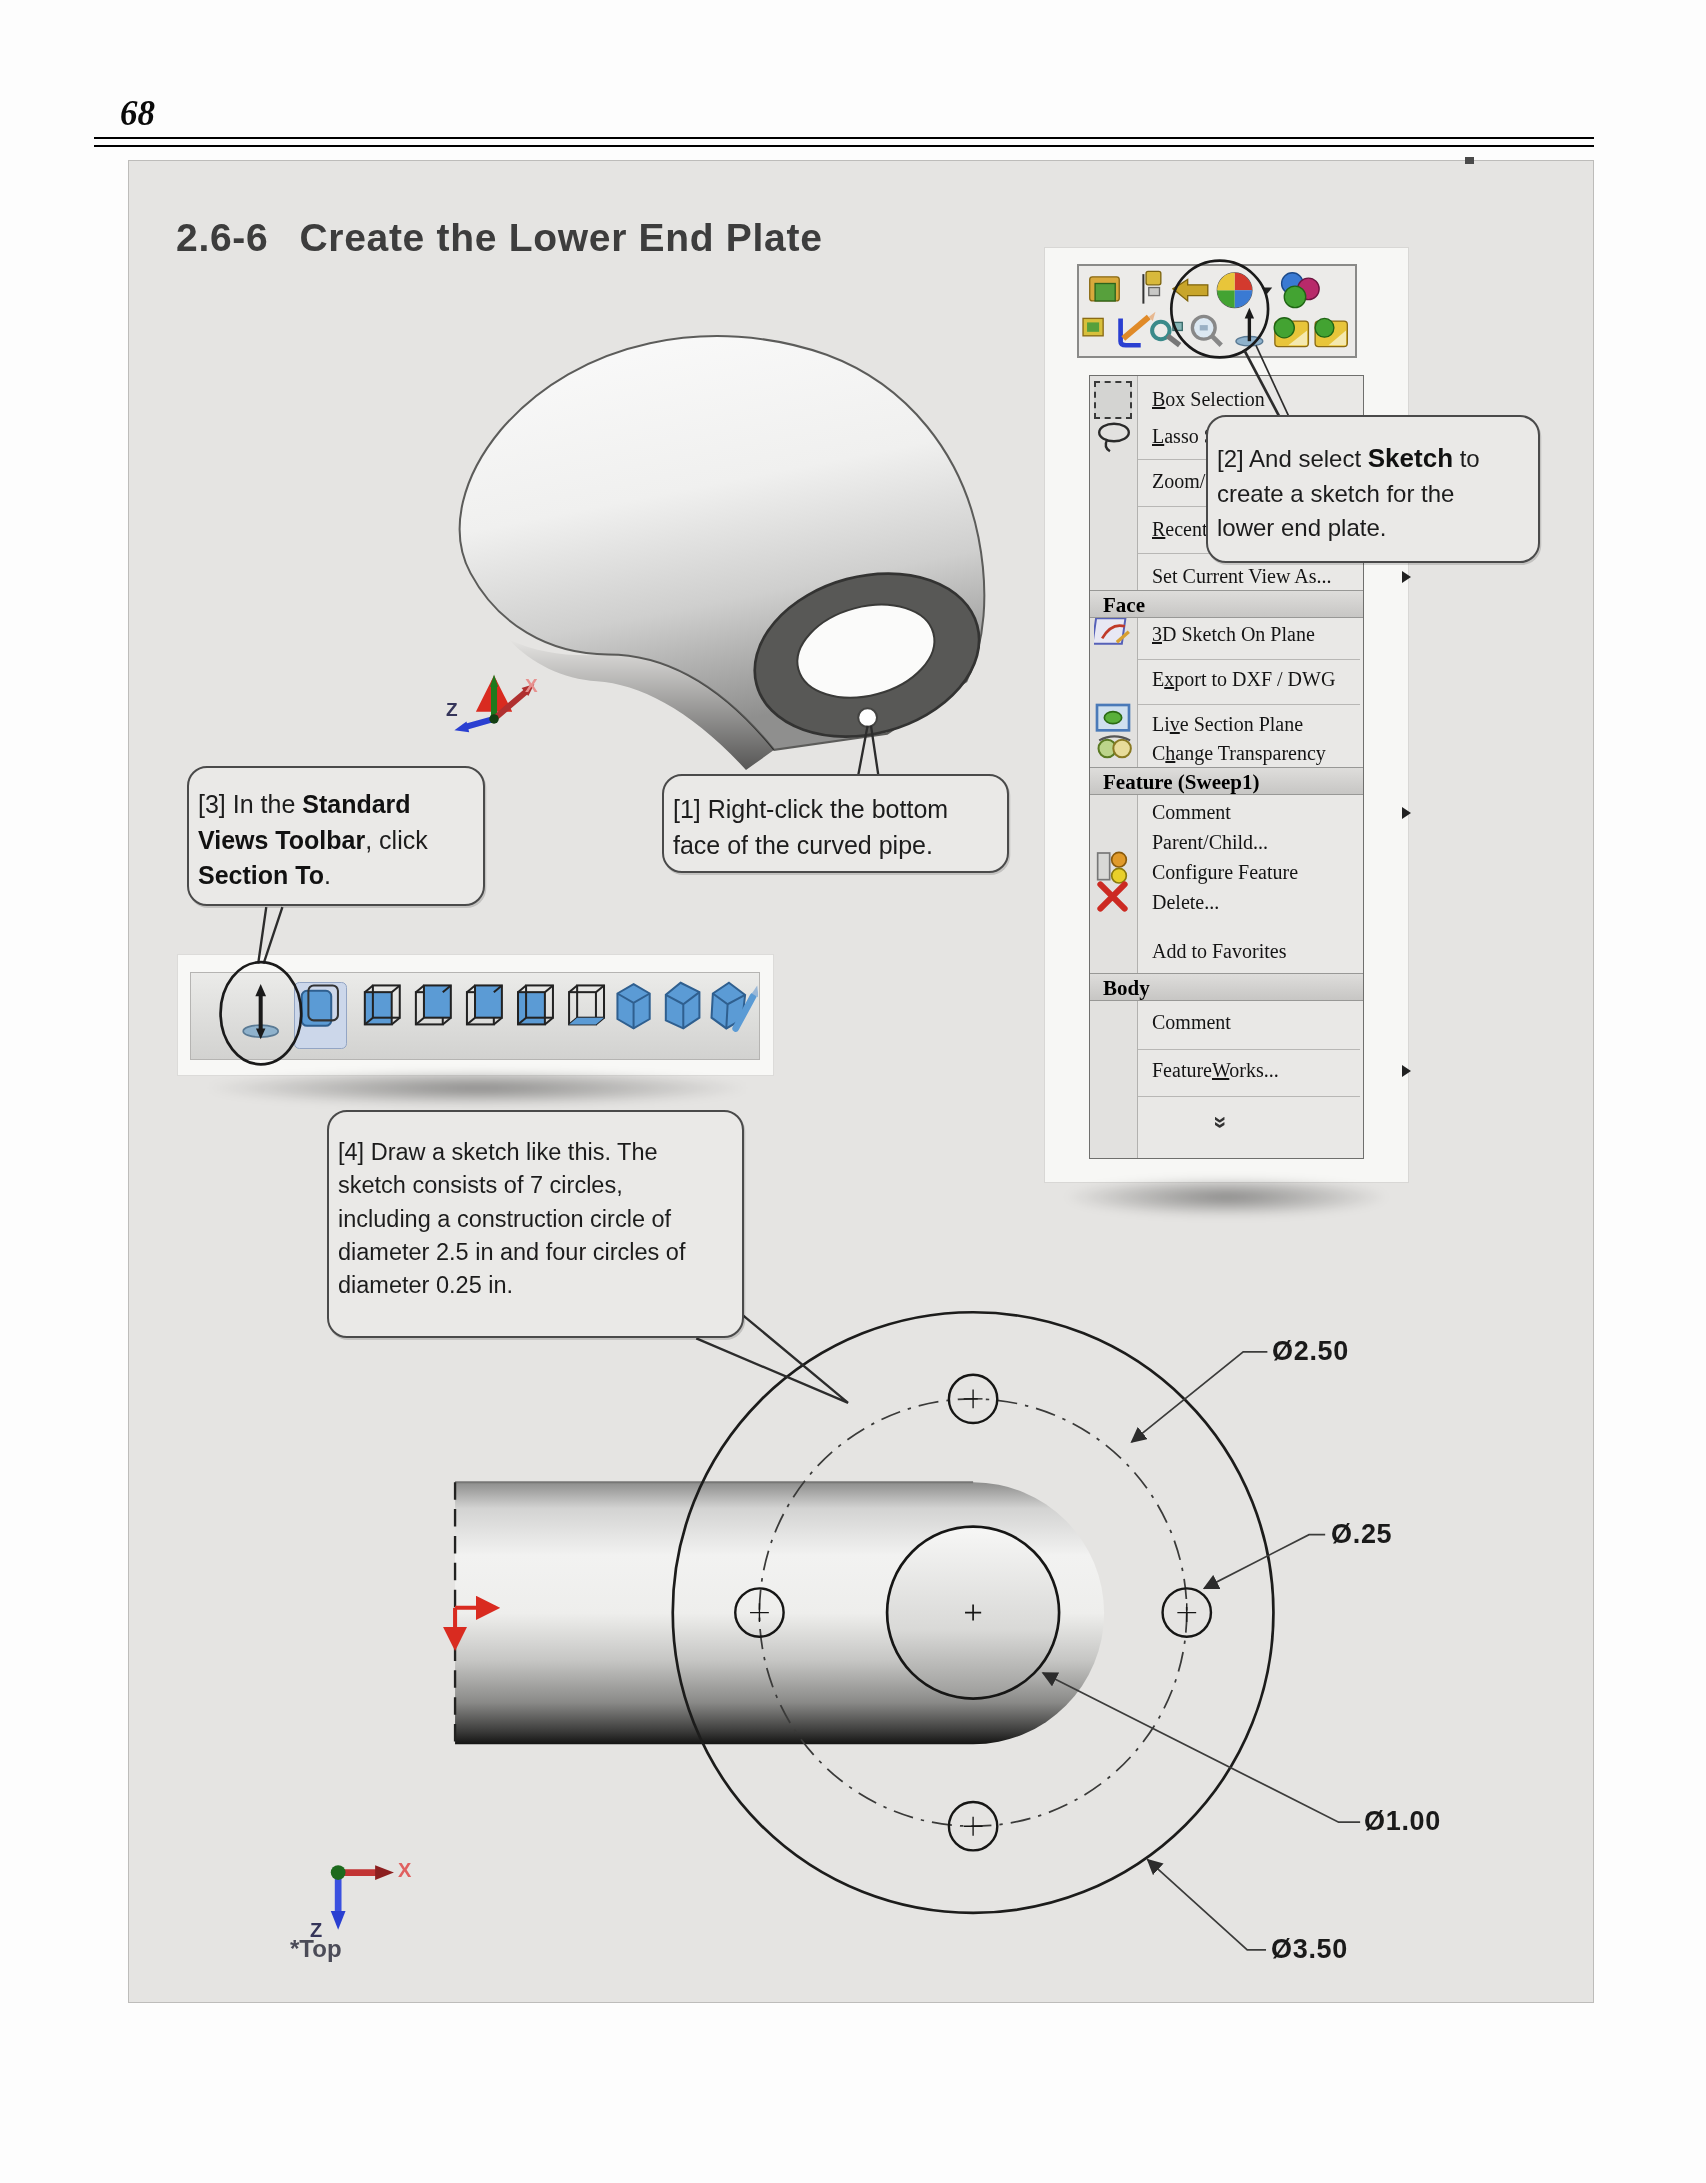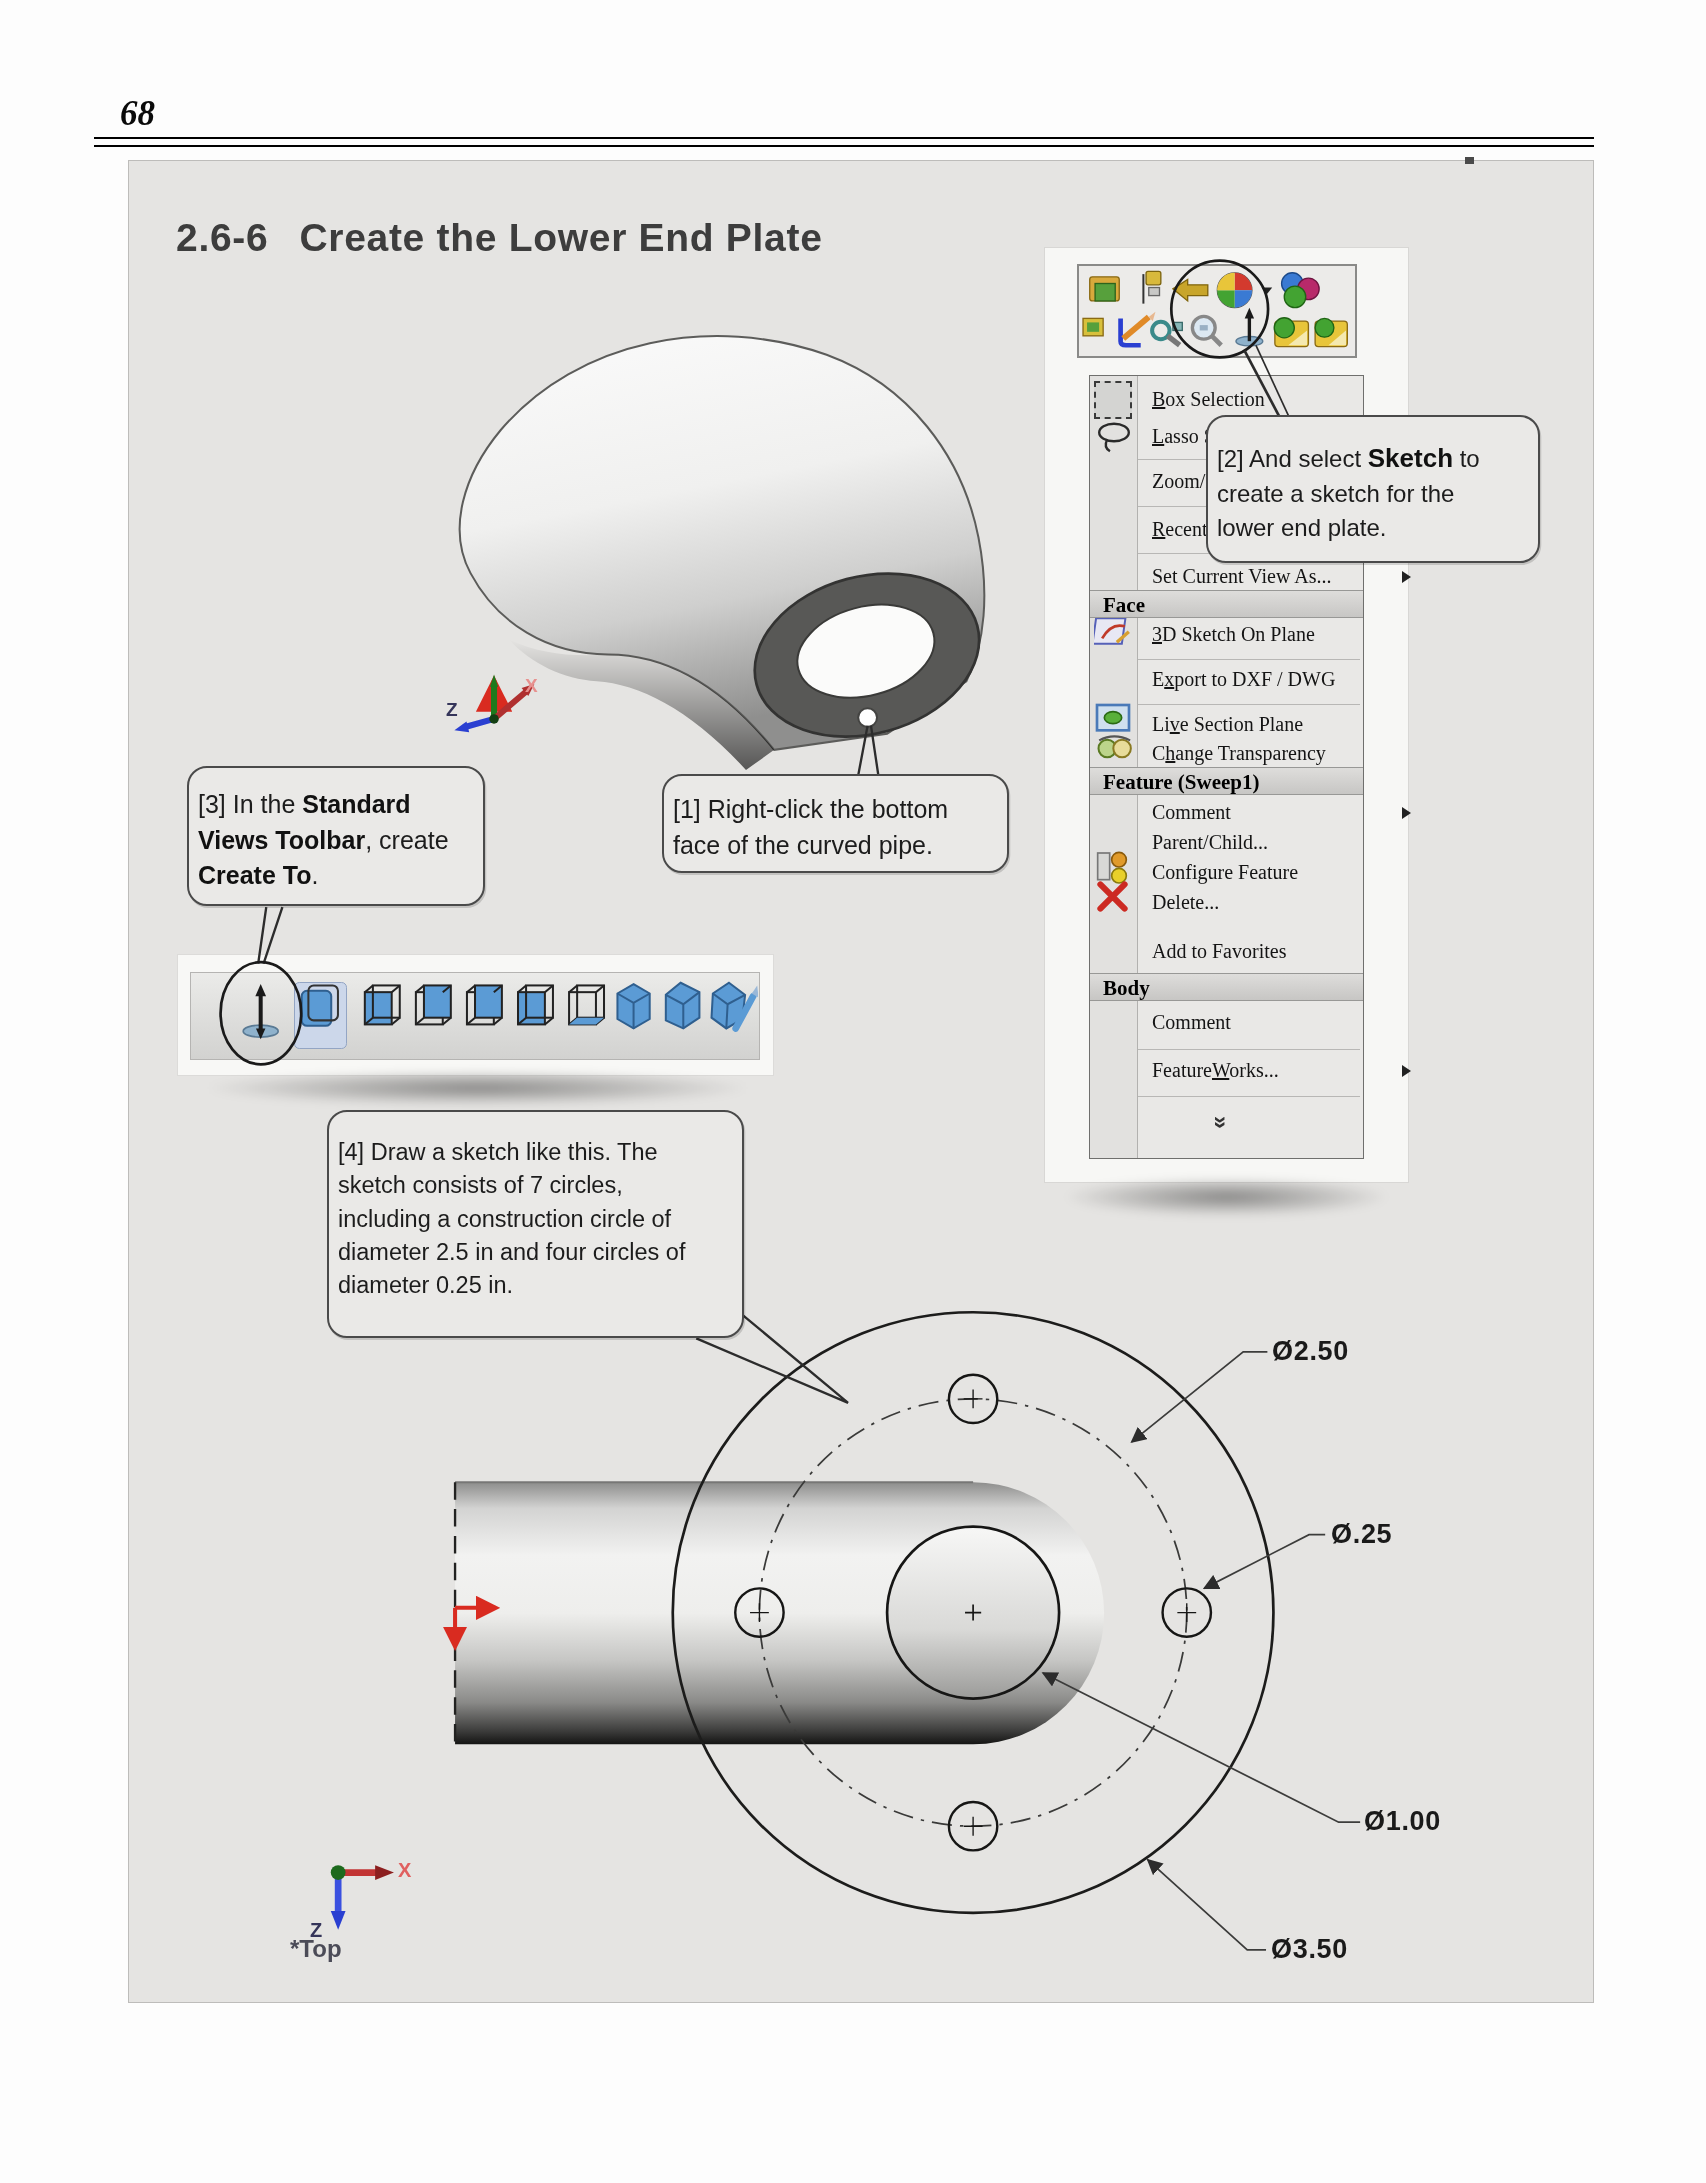--- a/index.html
+++ b/index.html
@@ -409,22 +409,22 @@
 
     <path d="M 396 1350 L 384 1434 M 420 1350 L 392 1434" stroke="#2c2c2c" stroke-width="3.5" fill="none"></path>
 
     <ellipse cx="388" cy="1508" rx="60" ry="76" fill="none" stroke="#1a1a1a" stroke-width="4"></ellipse>
 
     <path d="M 1036 1992 L 1262 2088 M 1106 1958 L 1262 2088" stroke="#2c2c2c" stroke-width="3.5" fill="none"></path>
   </svg>
 
   <div class="abs callout" style="left:187px;top:766px;width:298px;height:140px;padding-top:19px;box-sizing:border-box;font-size:25px;">
     <div><span>[3] In the </span><b>Standard</b></div>
-    <div><b>Views Toolbar</b><span>, create</span></div>
-    <div><b>Create To</b><span>.</span></div>
+    <div><b>Views Toolbar</b><span>, click</span></div>
+    <div><b>Section To</b><span>.</span></div>
   </div>
 
   <div class="abs callout" style="left:662px;top:774px;width:347px;height:99px;padding-top:16px;box-sizing:border-box;font-size:25px;">
     <div>[1] Right-click the bottom</div>
     <div>face of the curved pipe.</div>
   </div>
 
   <div class="abs callout" style="left:1206px;top:415px;width:334px;height:148px;padding-top:23px;box-sizing:border-box;font-size:24px;">
     <div><span>[2] And select </span><b style="font-size:26px;">Sketch</b><span> to</span></div>
     <div>create a sketch for the</div>

